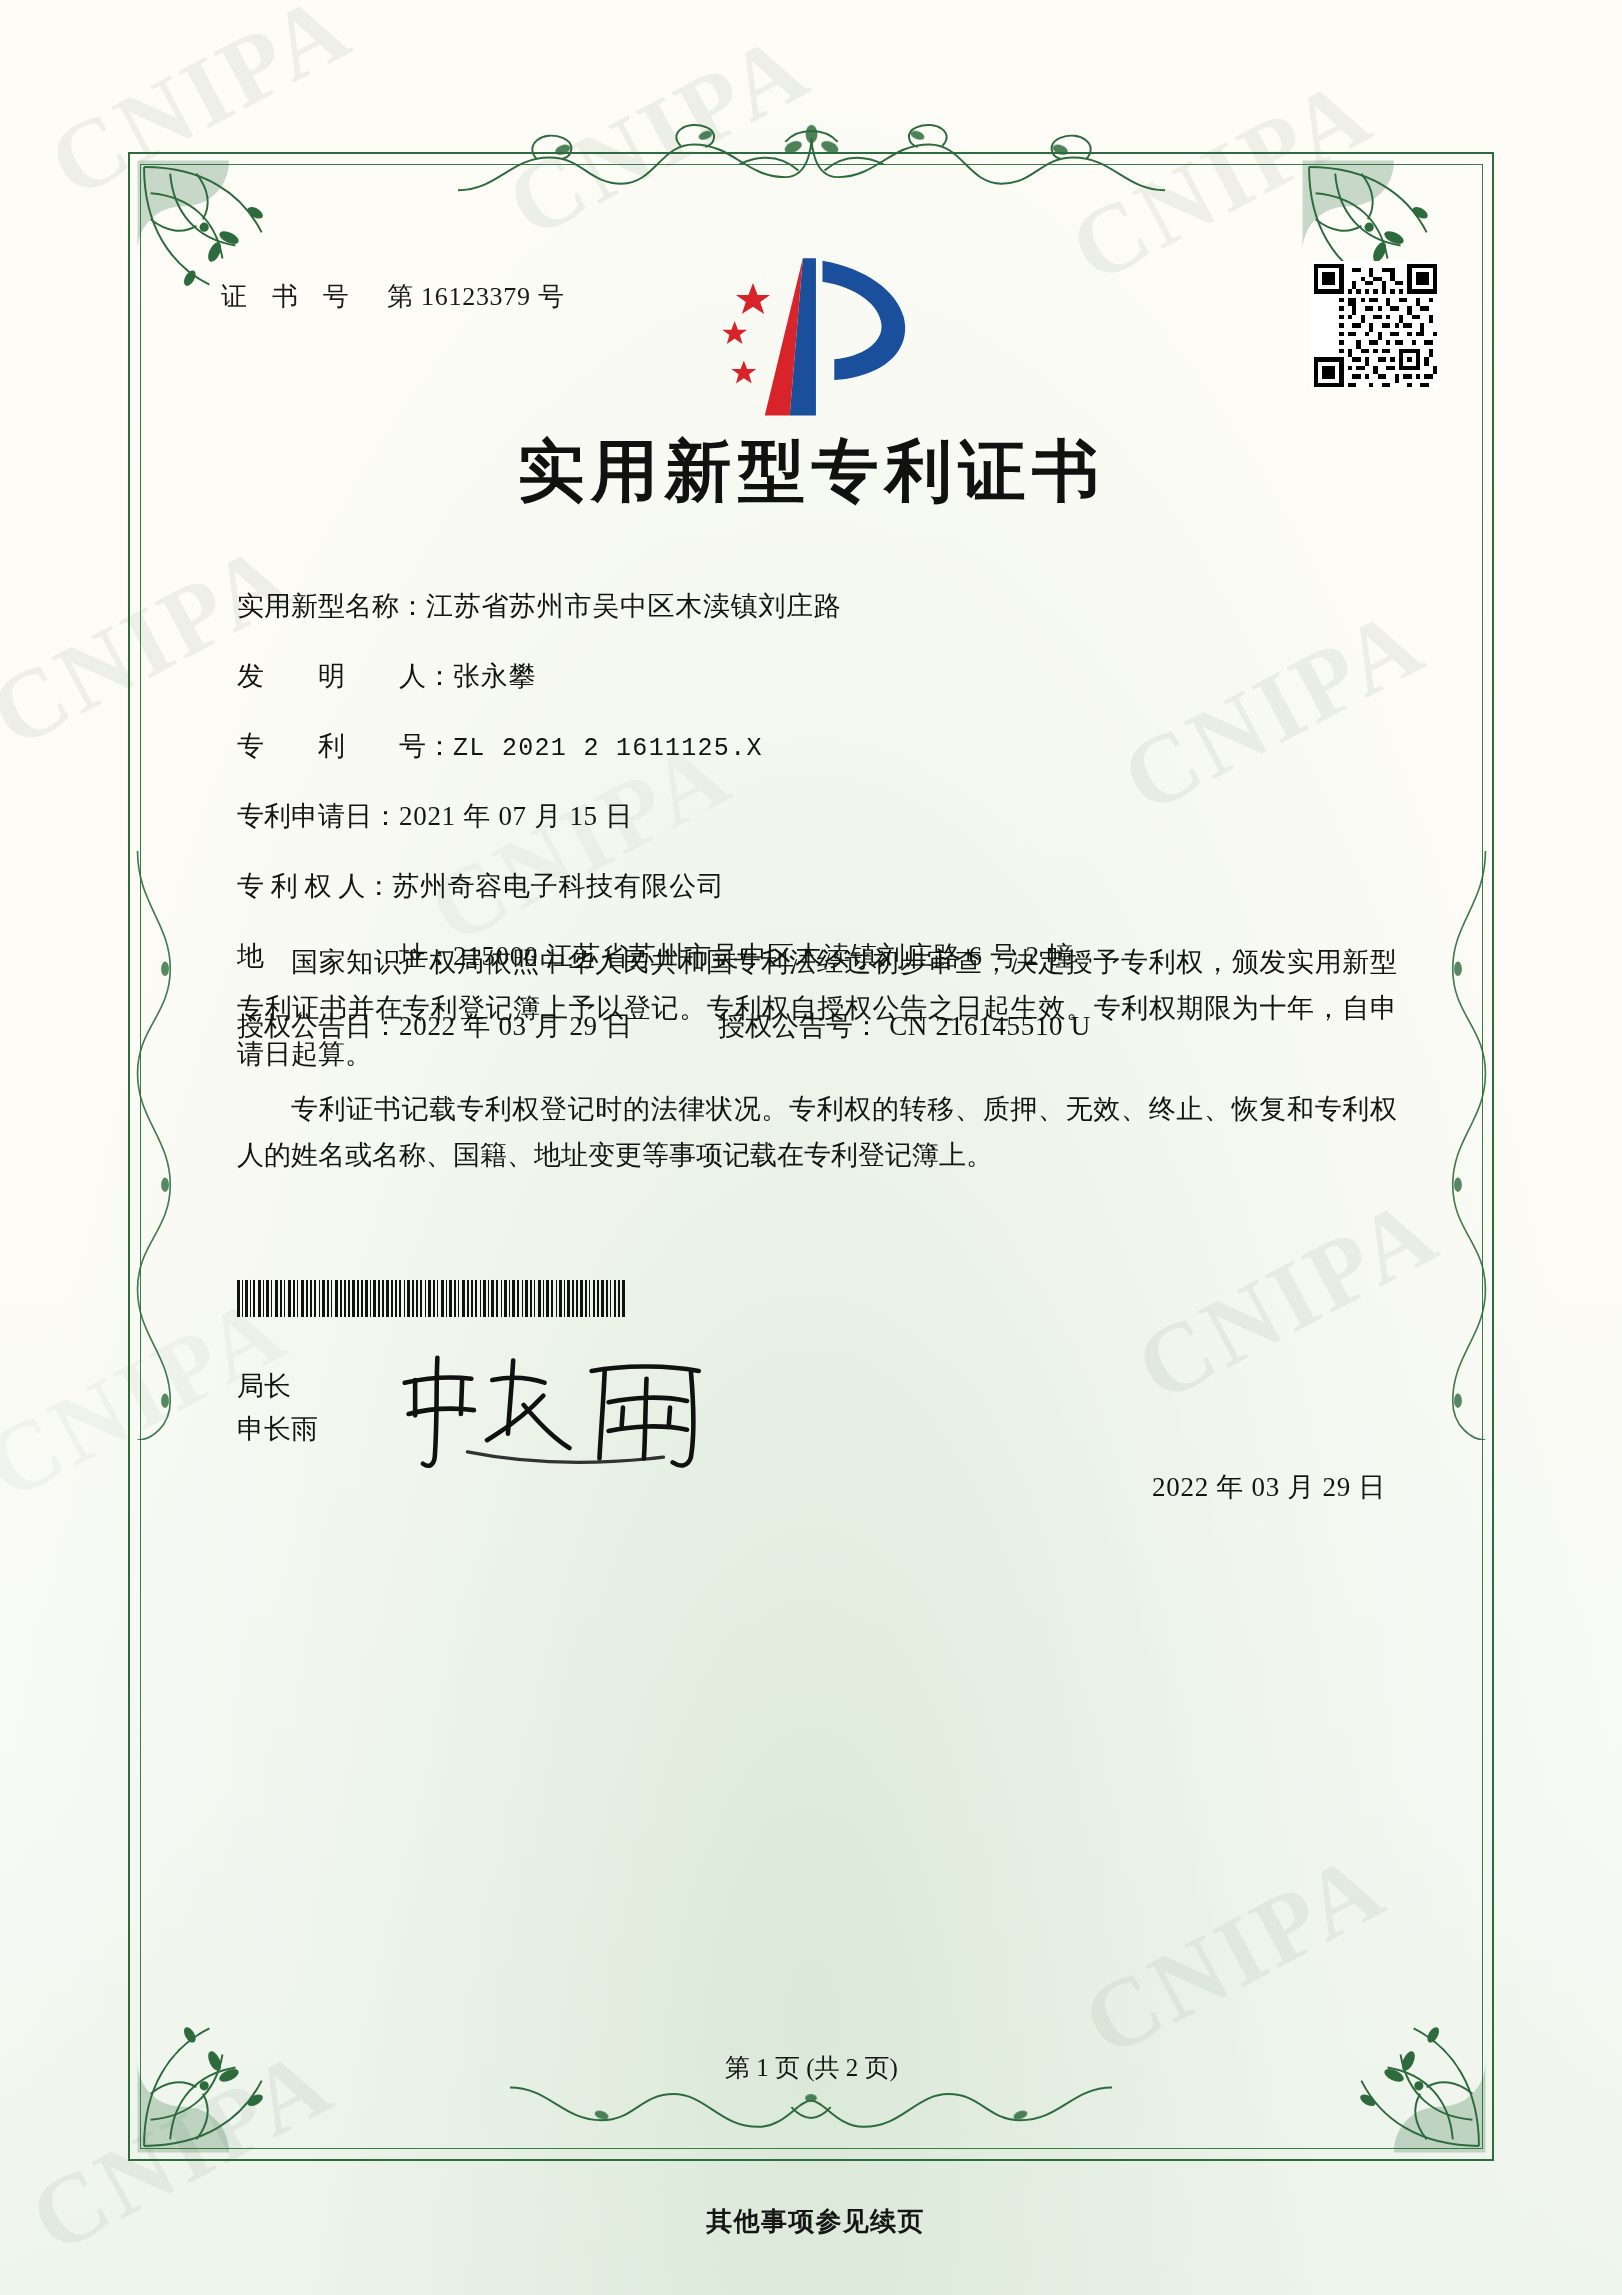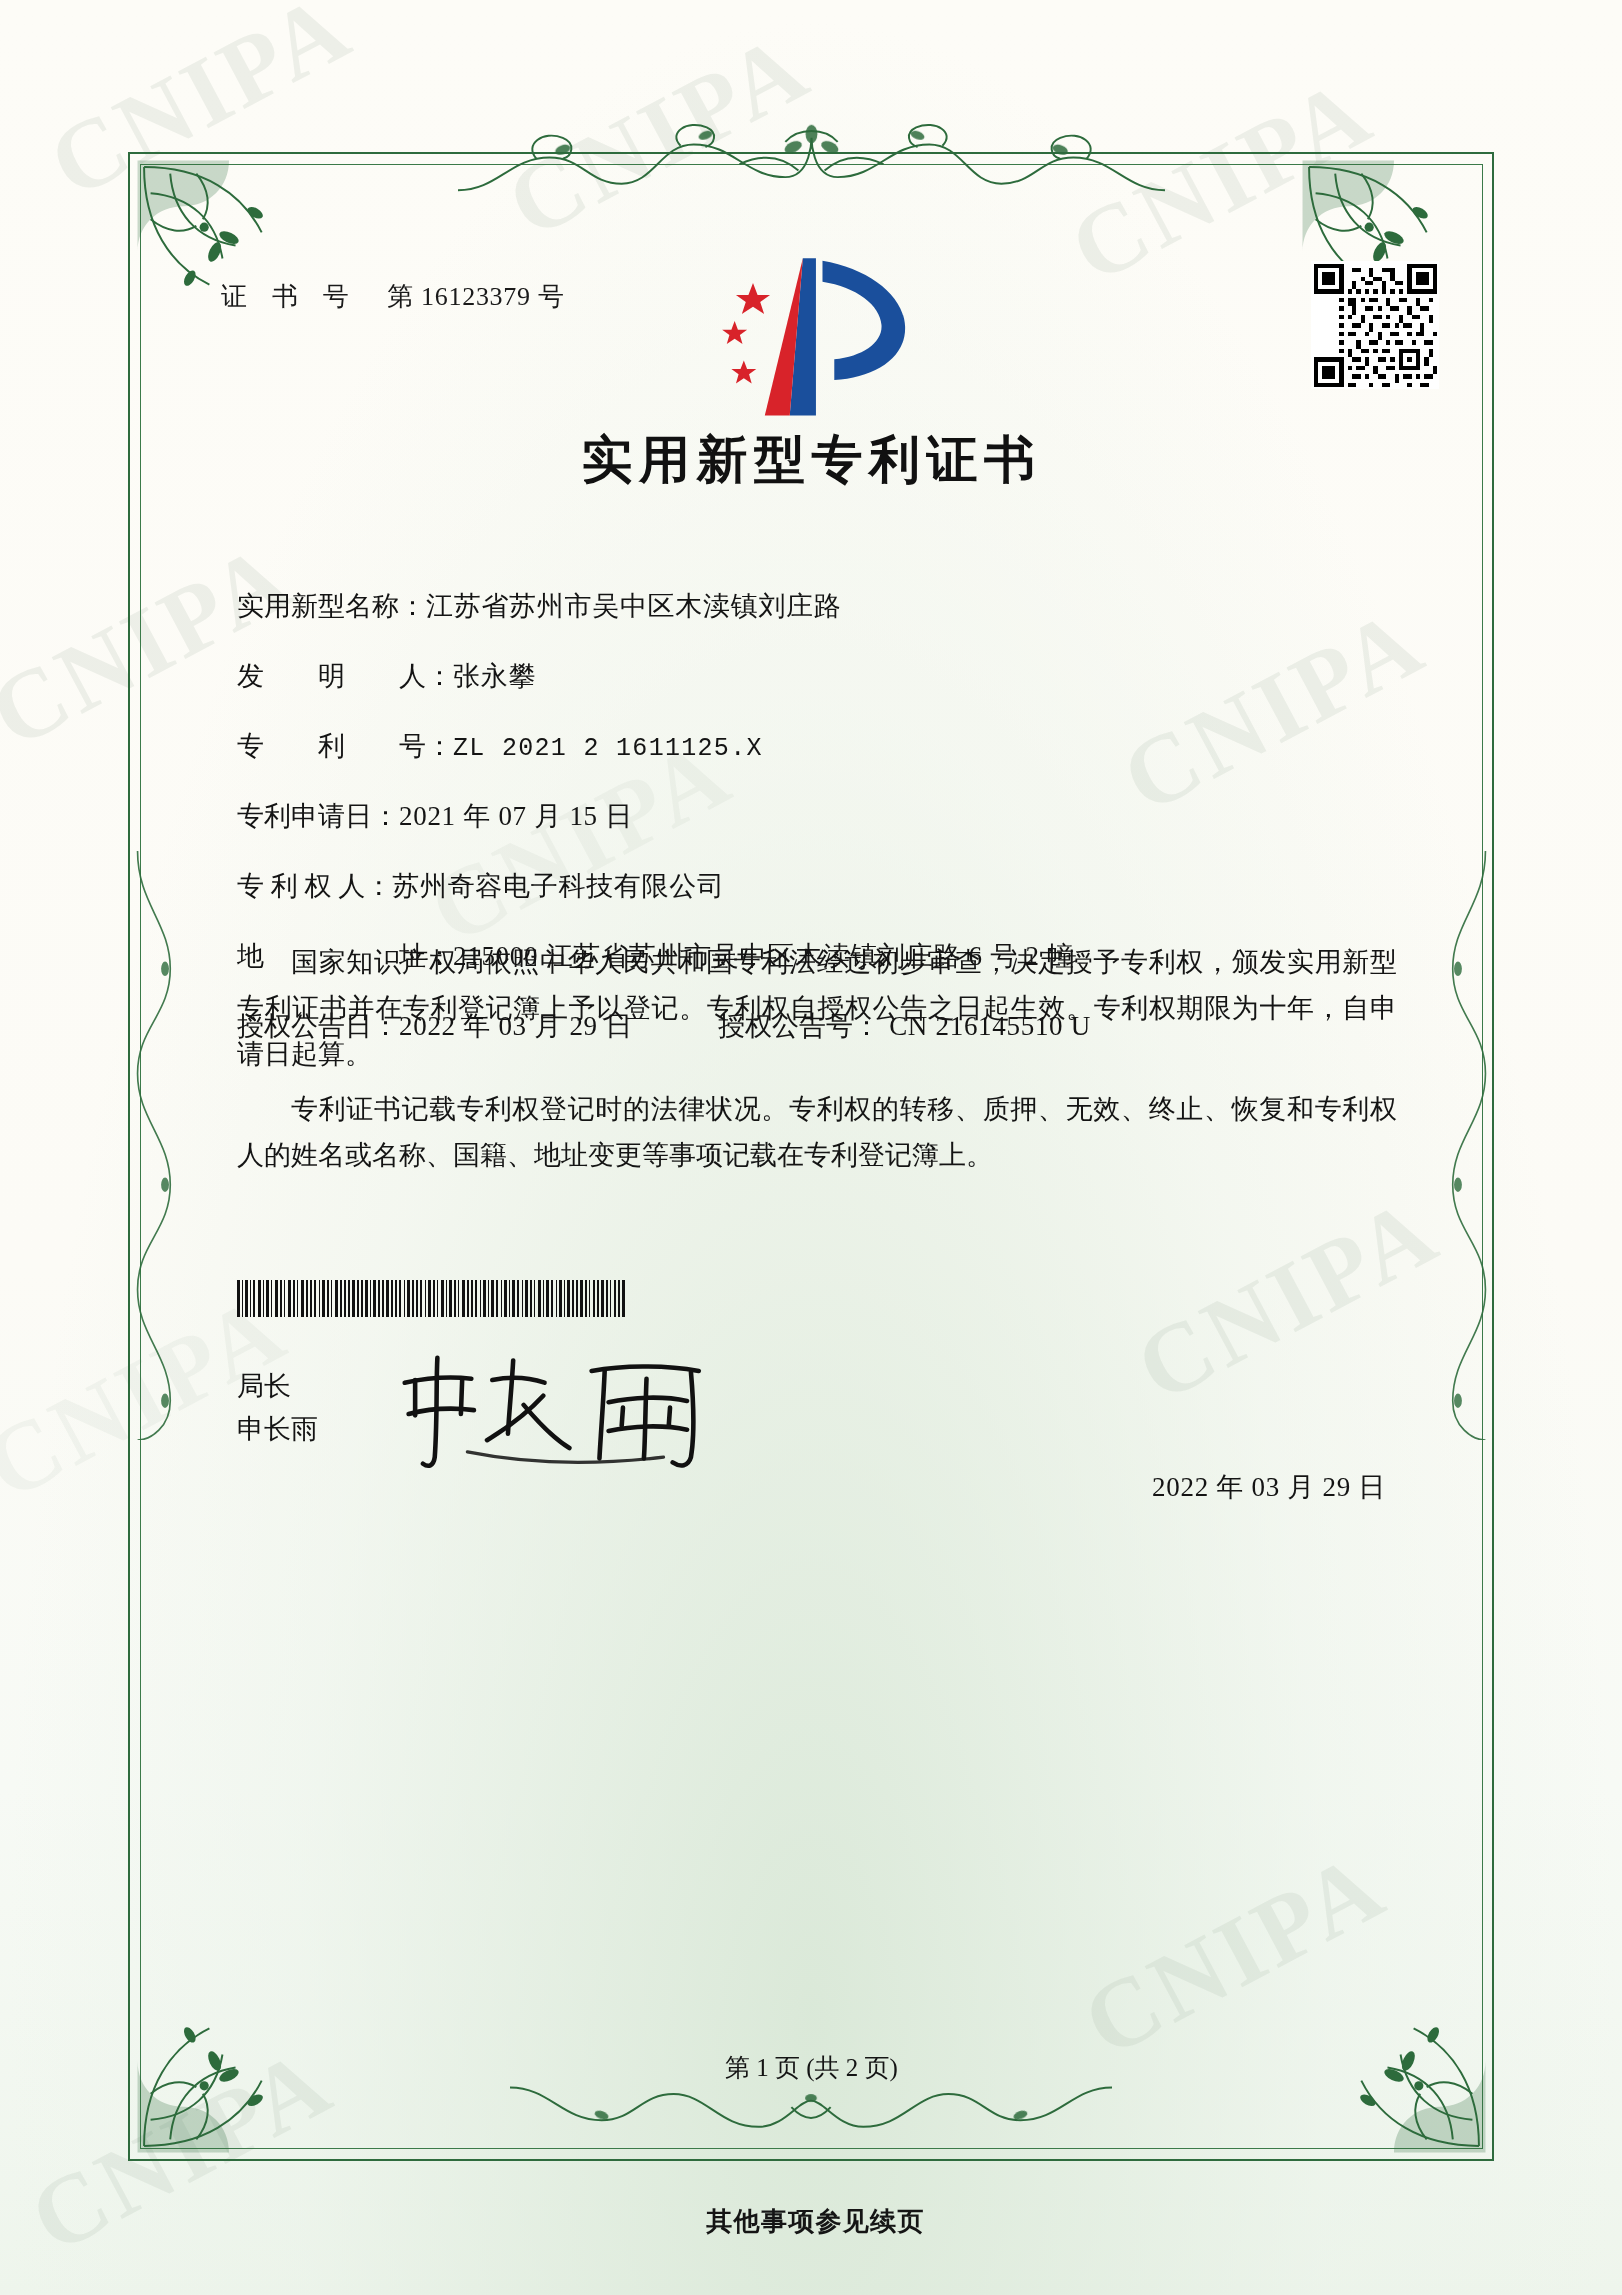--- a/index.html
+++ b/index.html
@@ -107,21 +107,21 @@
     width: 236px;
     height: 177px;
   }
 
   .main-title {
     position: absolute;
     left: 0;
     right: 0;
     top: 262px;
     text-align: center;
-    font-size: 51px;
+    font-size: 67px;
     font-weight: 700;
     letter-spacing: 6.5px;
     color: #111;
     font-family: "DejaVu Serif", serif;
   }
 
   .fields {
     position: absolute;
     left: 97px;
     top: 424px;

